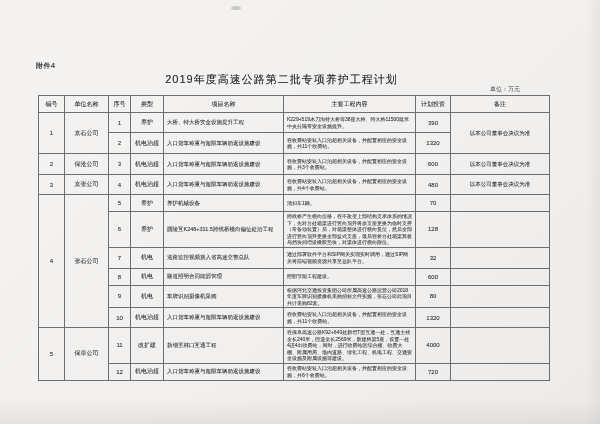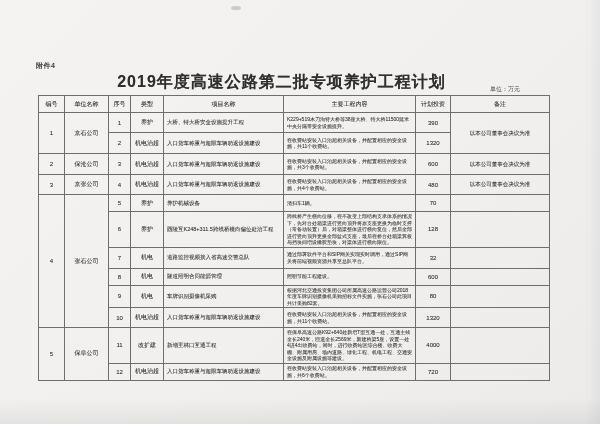--- a/index.html
+++ b/index.html
@@ -27,21 +27,21 @@
     position:absolute; left:231px; top:6px; width:10px; height:4px;
     background:rgba(60,60,60,0.22); border-radius:50%;
     filter:blur(0.5px);
   }
   .attachment {
     position:absolute; left:36px; top:61px;
     font-size:7px; font-weight:bold; color:#3c3c3c; letter-spacing:0.5px;
   }
   .title {
     position:absolute; left:0; top:72px; width:563px;
-    text-align:center; font-size:16px; font-weight:bold; color:#2f2f2f;
+    text-align:center; font-size:11px; font-weight:normal; color:#2f2f2f;
     letter-spacing:1px;
     text-shadow:0 0 0.6px rgba(60,60,60,0.55);
   }
   .unit-note {
     position:absolute; top:85px; right:80px;
     font-size:6px; color:#474747;
   }
   table.plan {
     position:absolute; left:38px; top:95px;
     width:511px;

